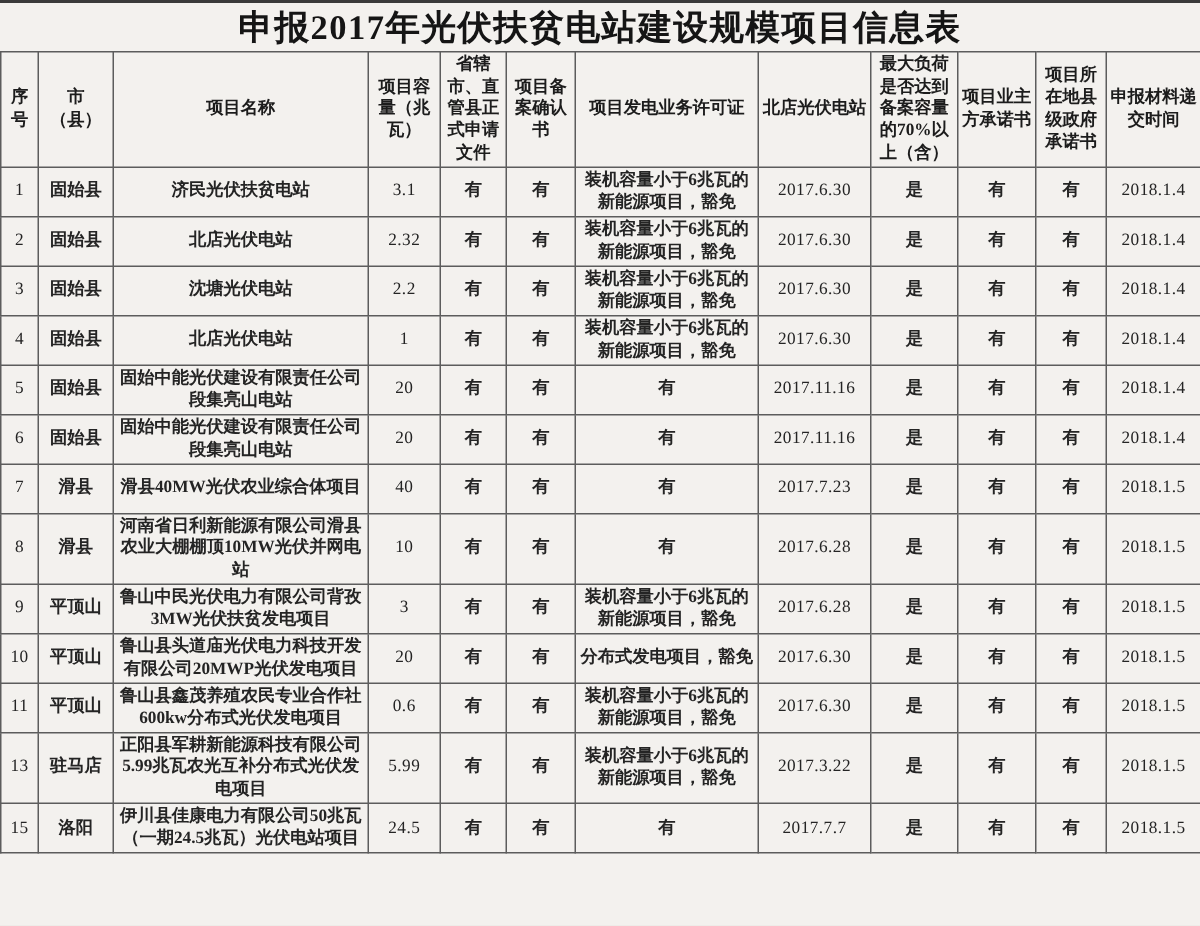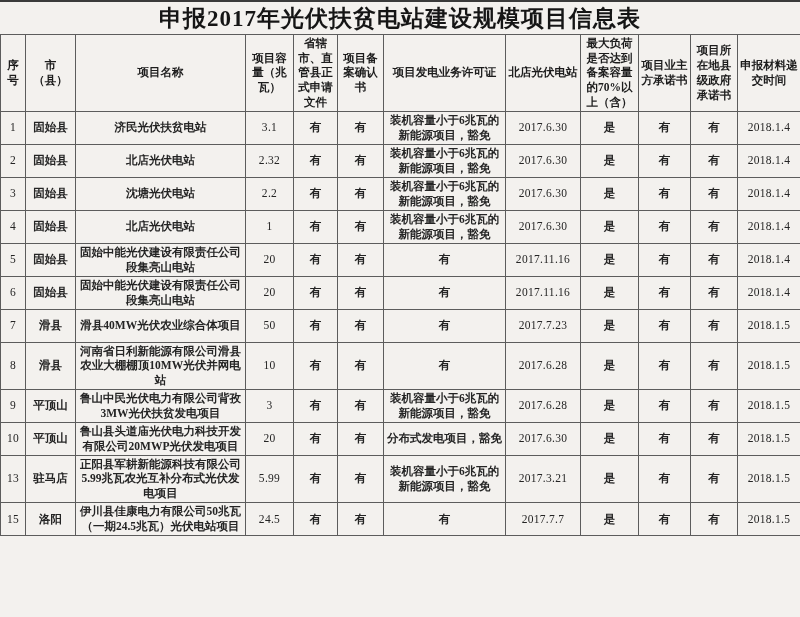--- a/index.html
+++ b/index.html
@@ -173,21 +173,21 @@
           <td class="n">2017.11.16</td>
           <td class="b">是</td>
           <td class="b">有</td>
           <td class="b">有</td>
           <td class="n">2018.1.4</td>
         </tr>
         <tr>
           <td class="n">7</td>
           <td class="b">滑县</td>
           <td class="b">滑县40MW光伏农业综合体项目</td>
-          <td class="n">50</td>
+          <td class="n">40</td>
           <td class="b">有</td>
           <td class="b">有</td>
           <td class="b">有</td>
           <td class="n">2017.7.23</td>
           <td class="b">是</td>
           <td class="b">有</td>
           <td class="b">有</td>
           <td class="n">2018.1.5</td>
         </tr>
         <tr>
@@ -226,28 +226,42 @@
           <td class="b">有</td>
           <td class="b">有</td>
           <td class="b">分布式发电项目，豁免</td>
           <td class="n">2017.6.30</td>
           <td class="b">是</td>
           <td class="b">有</td>
           <td class="b">有</td>
           <td class="n">2018.1.5</td>
         </tr>
         <tr>
+          <td class="n">11</td>
+          <td class="b">平顶山</td>
+          <td class="b">鲁山县鑫茂养殖农民专业合作社600kw分布式光伏发电项目</td>
+          <td class="n">0.6</td>
+          <td class="b">有</td>
+          <td class="b">有</td>
+          <td class="b">装机容量小于6兆瓦的新能源项目，豁免</td>
+          <td class="n">2017.6.30</td>
+          <td class="b">是</td>
+          <td class="b">有</td>
+          <td class="b">有</td>
+          <td class="n">2018.1.5</td>
+        </tr>
+        <tr>
           <td class="n">13</td>
           <td class="b">驻马店</td>
           <td class="b">正阳县军耕新能源科技有限公司5.99兆瓦农光互补分布式光伏发电项目</td>
           <td class="n">5.99</td>
           <td class="b">有</td>
           <td class="b">有</td>
           <td class="b">装机容量小于6兆瓦的新能源项目，豁免</td>
-          <td class="n">2017.3.21</td>
+          <td class="n">2017.3.22</td>
           <td class="b">是</td>
           <td class="b">有</td>
           <td class="b">有</td>
           <td class="n">2018.1.5</td>
         </tr>
         <tr>
           <td class="n">15</td>
           <td class="b">洛阳</td>
           <td class="b">伊川县佳康电力有限公司50兆瓦（一期24.5兆瓦）光伏电站项目</td>
           <td class="n">24.5</td>

